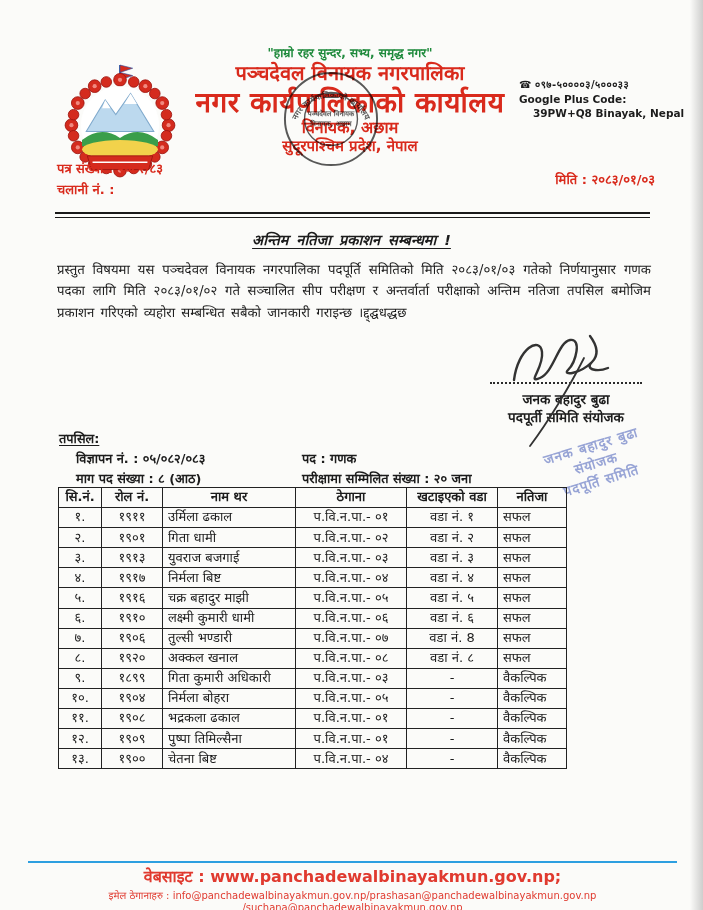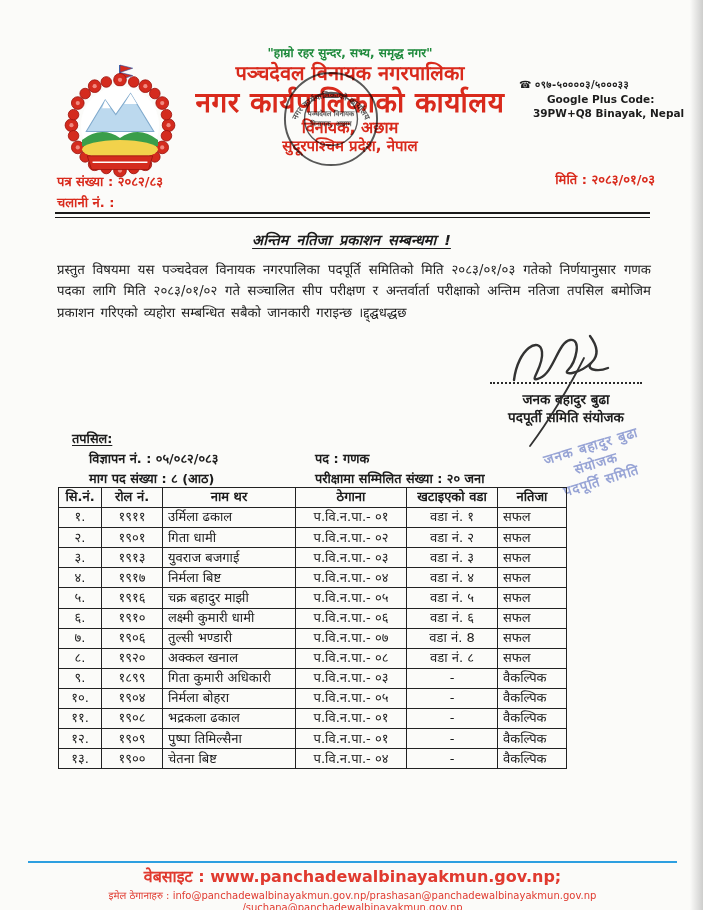--- a/index.html
+++ b/index.html
@@ -19,43 +19,43 @@
   .head-center{position:absolute;left:150px;top:46px;width:400px;text-align:center;line-height:1.18;}
   .slogan{color:var(--green);font-weight:700;font-size:12px;margin-bottom:2px;}
   .muni{color:var(--red);font-weight:700;font-size:20px;}
   .office{color:var(--red);font-weight:800;font-size:28px;letter-spacing:.5px;}
   .place{color:var(--red);font-weight:700;font-size:16px;}
   .prov{color:var(--red);font-weight:700;font-size:15px;}
   .round-stamp{position:absolute;left:282px;top:70px;width:98px;height:98px;opacity:.8;mix-blend-mode:multiply;}
   .contact{position:absolute;left:519px;top:78px;width:175px;font-size:10.5px;line-height:1.35;}
   .phone-line{font-weight:700;font-size:10px;}
   .phone-line .num{letter-spacing:.5px;}
-  .pluscode-label{font-weight:700;margin-left:28px;}
+  .pluscode-label{font-weight:700;}
   .pluscode-val{font-weight:700;padding-left:14px;}
   
-  .ref-left{position:absolute;left:57px;top:172px;color:var(--red);font-weight:700;font-size:13px;line-height:1.6;}
+  .ref-left{position:absolute;left:57px;top:159px;color:var(--red);font-weight:700;font-size:13px;line-height:1.6;}
   .ref-date{position:absolute;right:48px;top:170px;color:var(--red);font-weight:700;font-size:13px;}
   .rule{position:absolute;left:55px;right:53px;top:212px;height:3px;border-top:2.5px solid #1a1a1a;border-bottom:1.5px solid #1a1a1a;}
   
   .subject{position:absolute;left:0;top:229px;width:100%;text-align:center;font-style:italic;}
   .subject span{font-weight:700;font-size:14.5px;text-decoration:underline;text-underline-offset:3px;word-spacing:3px;}
   .body-text{position:absolute;left:57px;top:259px;width:594px;font-size:13.2px;line-height:1.62;text-align:justify;word-spacing:2px;}
   
   .sign-block{position:absolute;left:478px;top:336px;width:176px;text-align:center;}
   .sign-scribble{position:absolute;left:18px;top:-8px;width:150px;height:120px;overflow:visible;pointer-events:none;}
   .dotline{display:inline-block;width:152px;border-bottom:2.5px dotted #2b2b2b;height:46px;}
   .sign-name{font-weight:700;font-size:13.5px;margin-top:2px;}
   .sign-title{font-weight:700;font-size:13.5px;}
   .blue-stamp{
     position:absolute;left:516px;top:436px;width:160px;text-align:center;
     transform:rotate(-17deg);color:var(--stamp_blue);opacity:.62;
     font-weight:700;font-size:13.5px;line-height:1.35;letter-spacing:1px;pointer-events:none;
   }
   
-  .tapasil{position:absolute;left:72px;top:429px;width:594px;font-size:12.8px;font-weight:700;line-height:1.55;}
+  .tapasil{position:absolute;left:59px;top:429px;width:594px;font-size:12.8px;font-weight:700;line-height:1.55;}
   .tapasil .hd{text-decoration:underline;text-underline-offset:2px;}
   .tap-row{display:flex;}
   .tap-row .l{width:226px;padding-left:17px;}
   
   table.results{position:absolute;left:58px;top:487px;border-collapse:collapse;font-size:13px;background:transparent;}
   table.results th,table.results td{border:1.6px solid #222;padding:1px 5px;height:17.1px;line-height:1.1;}
   table.results th{font-weight:700;text-align:center;}
   td.c0{width:32px;text-align:center;}
   td.c1{width:50px;text-align:center;}
   td.c2{width:122px;text-align:left;}

